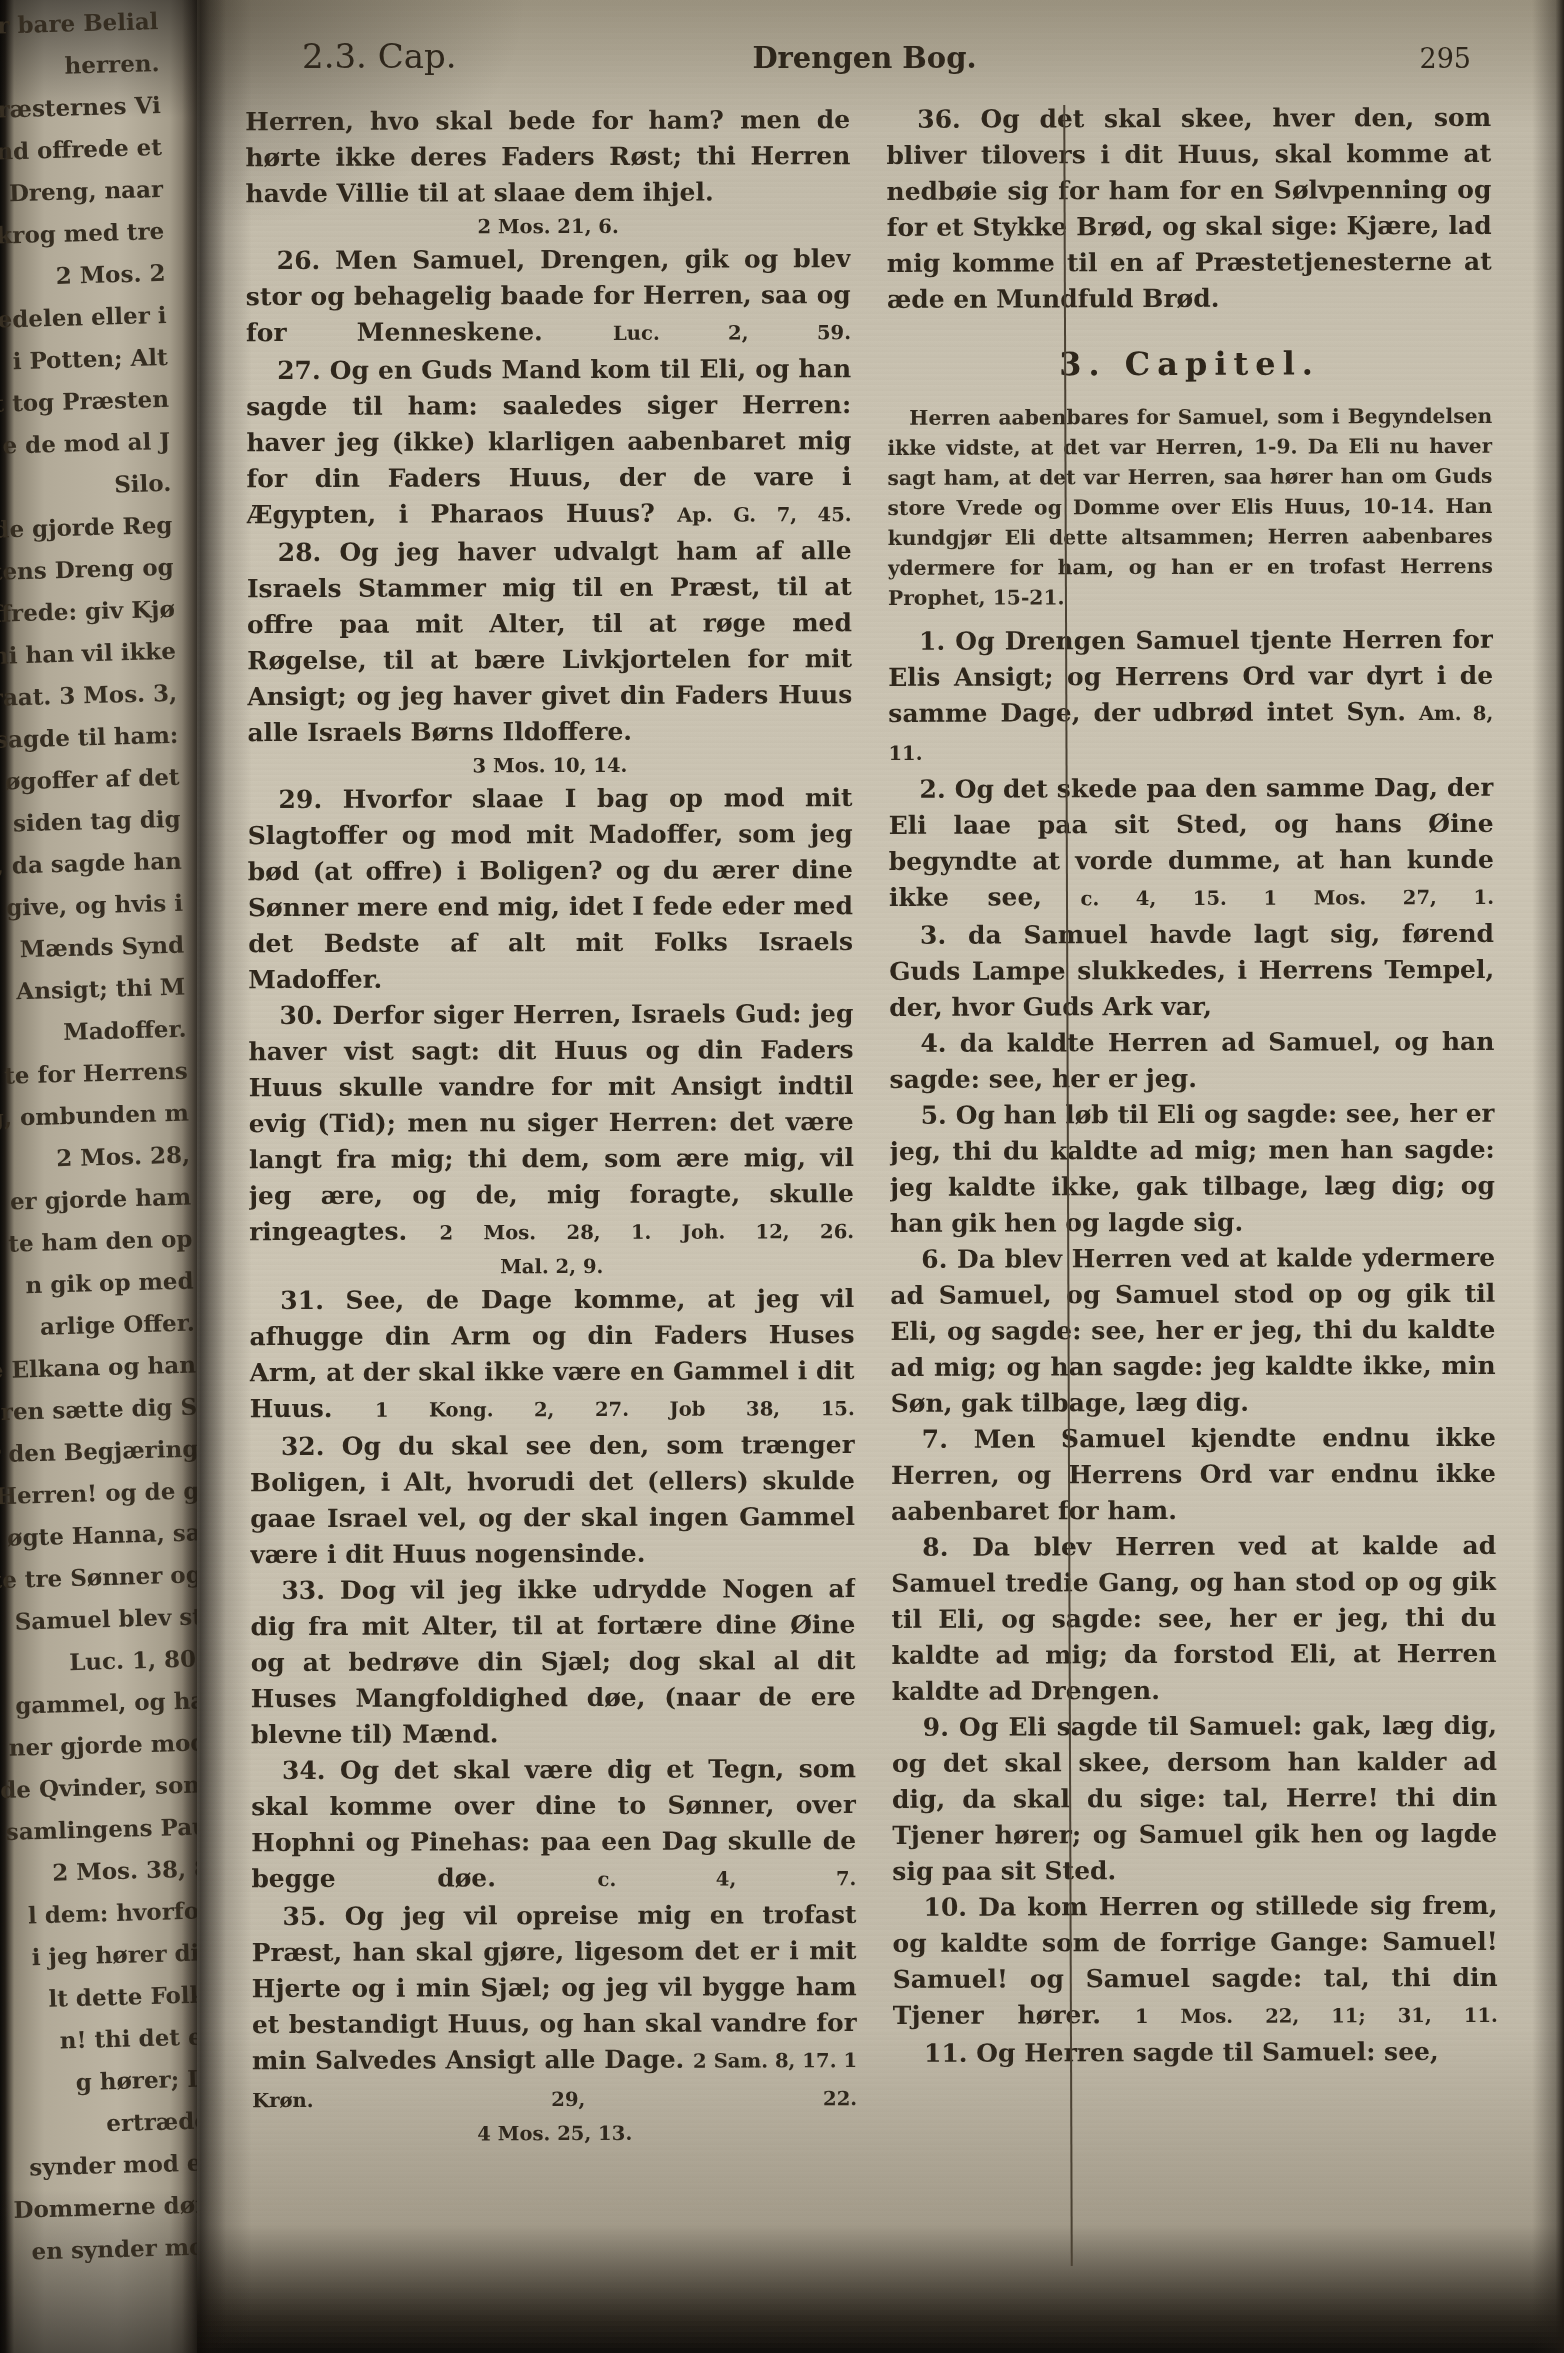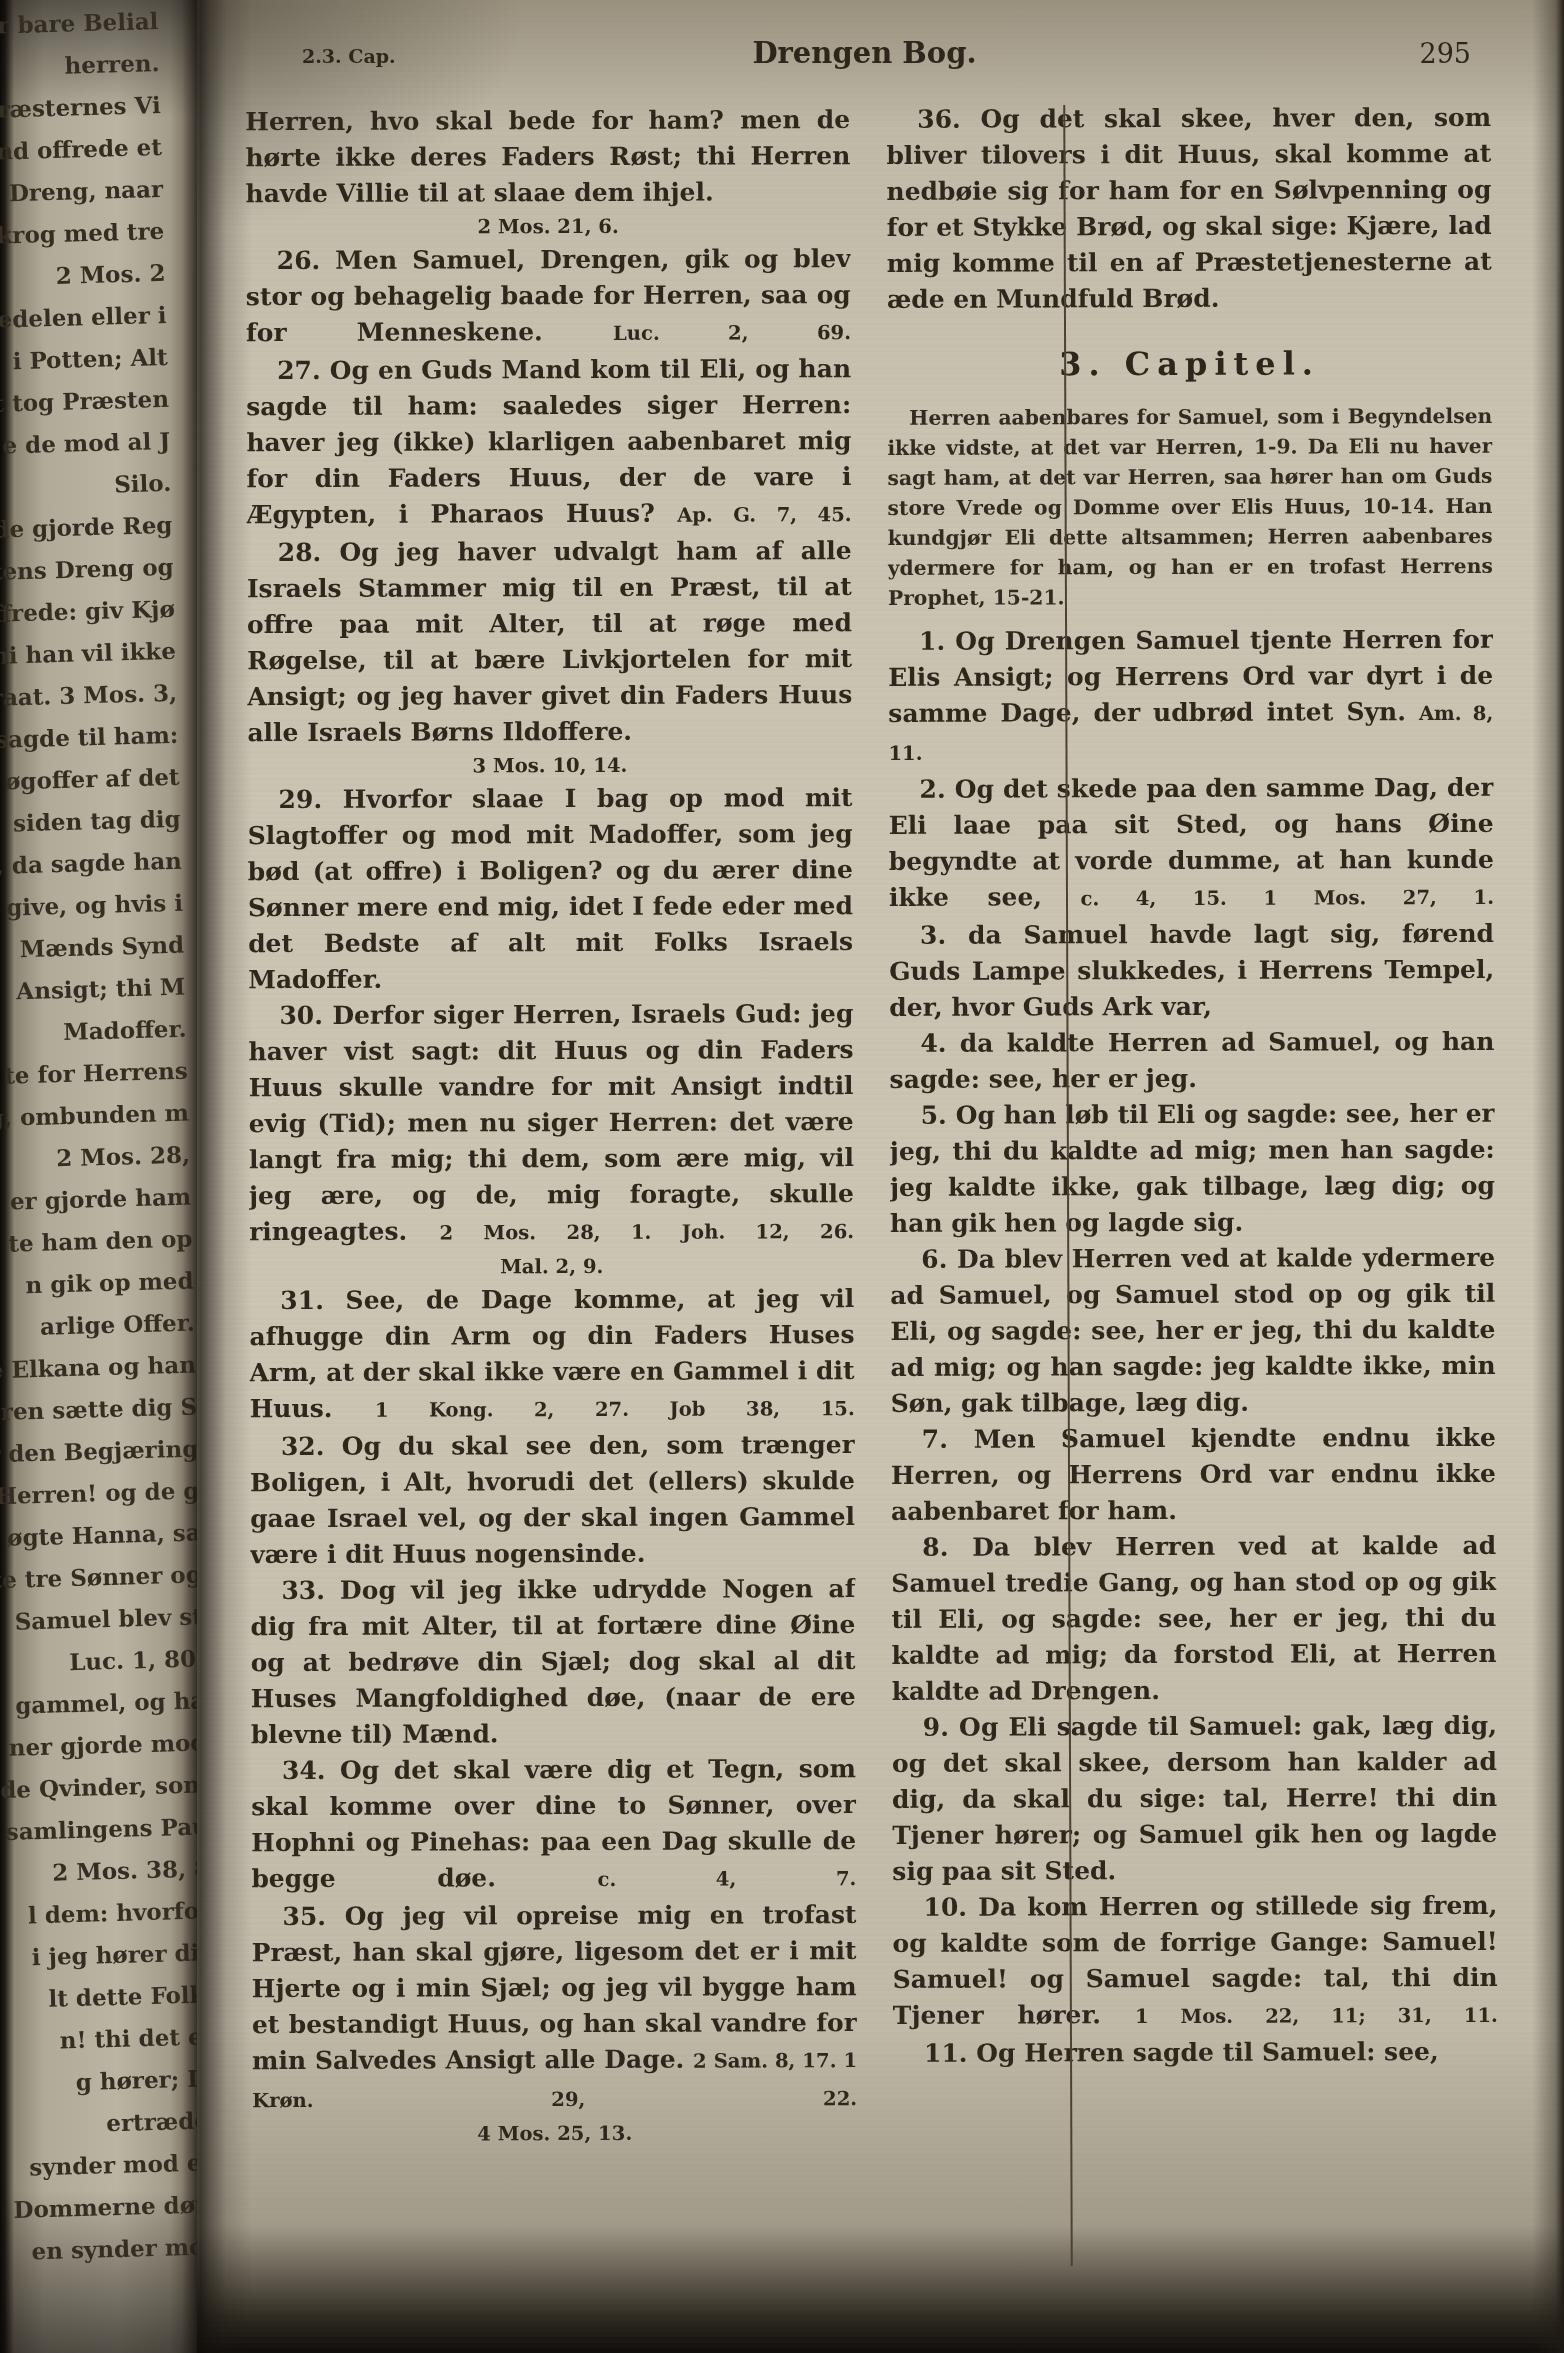--- a/index.html
+++ b/index.html
@@ -42,21 +42,21 @@
       repeating-linear-gradient(0deg, rgba(120,110,90,0.05) 0px, rgba(120,110,90,0) 5.5px),
       linear-gradient(180deg,#9a927f 0%,#c2bbaa 5.5%,#cbc4b3 18%,#cdc6b5 58%,#c2bbaa 86%,#a39b8a 94.5%,#2a251d 98.6%,#0d0b09 100%);
   }
 
   
   .page-header{
     position:absolute;top:36px;left:61px;right:94px;
     display:grid;grid-template-columns:1fr auto 1fr;align-items:baseline;
     color:#2e261b;
   }
-  .header-left{font-size:19px;font-weight:bold;justify-self:start;padding-left:44px;}
+  .header-left{font-size:34px;font-weight:normal;justify-self:start;padding-left:44px;}
   .header-center{font-size:29px;font-weight:bold;}
   .header-right{font-size:27px;justify-self:end;text-align:right;}
 
   
   .columns{
     position:absolute;top:102px;left:52px;width:1246px;
     display:flex;gap:36px;transform:rotate(-0.2deg);
   }
   .col{width:605px;height:2199px;overflow:hidden;}
   .divider{
@@ -158,21 +158,21 @@
       <span class="header-center">Drengen Bog.</span>
       <span class="header-right">295</span>
     </div>
 
     <div class="divider"></div>
 
     <div class="columns">
       <div class="col" id="col-left">
           <p class="continuation"><span>Herren, hvo skal bede for ham? men de hørte ikke deres Faders Røst; thi Herren havde Villie til at slaae dem ihjel.</span></p>
           <p class="ref-center">2 Mos. 21, 6.</p>
-          <p class="verse has-ref"><span>26. Men Samuel, Drengen, gik og blev stor og behagelig baade for Herren, saa og for Menneskene. </span><span class="ref">Luc. 2, 69.</span></p>
+          <p class="verse has-ref"><span>26. Men Samuel, Drengen, gik og blev stor og behagelig baade for Herren, saa og for Menneskene. </span><span class="ref">Luc. 2, 59.</span></p>
           <p class="verse has-ref"><span>27. Og en Guds Mand kom til Eli, og han sagde til ham: saaledes siger Herren: haver jeg (ikke) klarligen aabenbaret mig for din Faders Huus, der de vare i Ægypten, i Pharaos Huus? </span><span class="ref">Ap. G. 7, 45.</span></p>
           <p class="verse"><span>28. Og jeg haver udvalgt ham af alle Israels Stammer mig til en Præst, til at offre paa mit Alter, til at røge med Røgelse, til at bære Livkjortelen for mit Ansigt; og jeg haver givet din Faders Huus alle Israels Børns Ildoffere.</span></p>
           <p class="ref-center">3 Mos. 10, 14.</p>
           <p class="verse"><span>29. Hvorfor slaae I bag op mod mit Slagtoffer og mod mit Madoffer, som jeg bød (at offre) i Boligen? og du ærer dine Sønner mere end mig, idet I fede eder med det Bedste af alt mit Folks Israels Madoffer.</span></p>
           <p class="verse has-ref"><span>30. Derfor siger Herren, Israels Gud: jeg haver vist sagt: dit Huus og din Faders Huus skulle vandre for mit Ansigt indtil evig (Tid); men nu siger Herren: det være langt fra mig; thi dem, som ære mig, vil jeg ære, og de, mig foragte, skulle ringeagtes. </span><span class="ref">2 Mos. 28, 1.  Joh. 12, 26.</span></p>
           <p class="ref-center">Mal. 2, 9.</p>
           <p class="verse has-ref"><span>31. See, de Dage komme, at jeg vil afhugge din Arm og din Faders Huses Arm, at der skal ikke være en Gammel i dit Huus. </span><span class="ref">1 Kong. 2, 27.  Job 38, 15.</span></p>
           <p class="verse"><span>32. Og du skal see den, som trænger Boligen, i Alt, hvorudi det (ellers) skulde gaae Israel vel, og der skal ingen Gammel være i dit Huus nogensinde.</span></p>
           <p class="verse"><span>33. Dog vil jeg ikke udrydde Nogen af dig fra mit Alter, til at fortære dine Øine og at bedrøve din Sjæl; dog skal al dit Huses Mangfoldighed døe, (naar de ere blevne til) Mænd.</span></p>
           <p class="verse has-ref"><span>34. Og det skal være dig et Tegn, som skal komme over dine to Sønner, over Hophni og Pinehas: paa een Dag skulle de begge døe. </span><span class="ref">c. 4, 7.</span></p>

